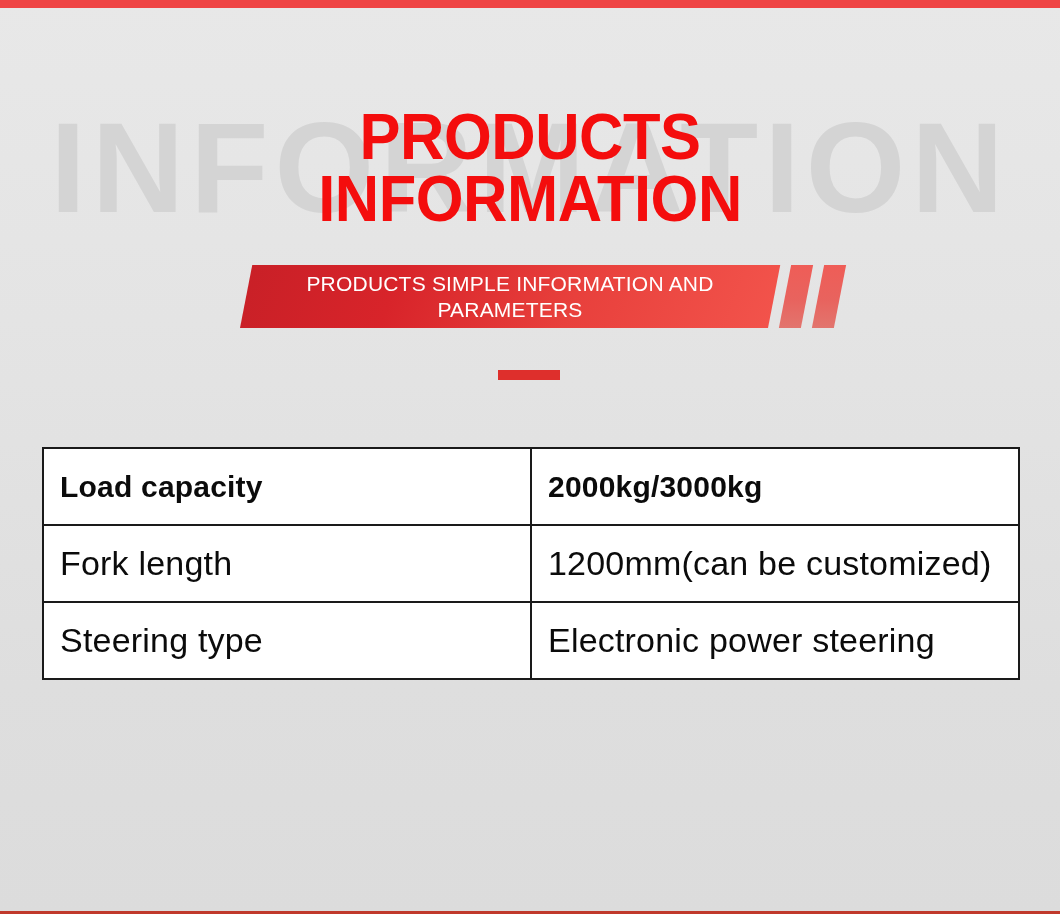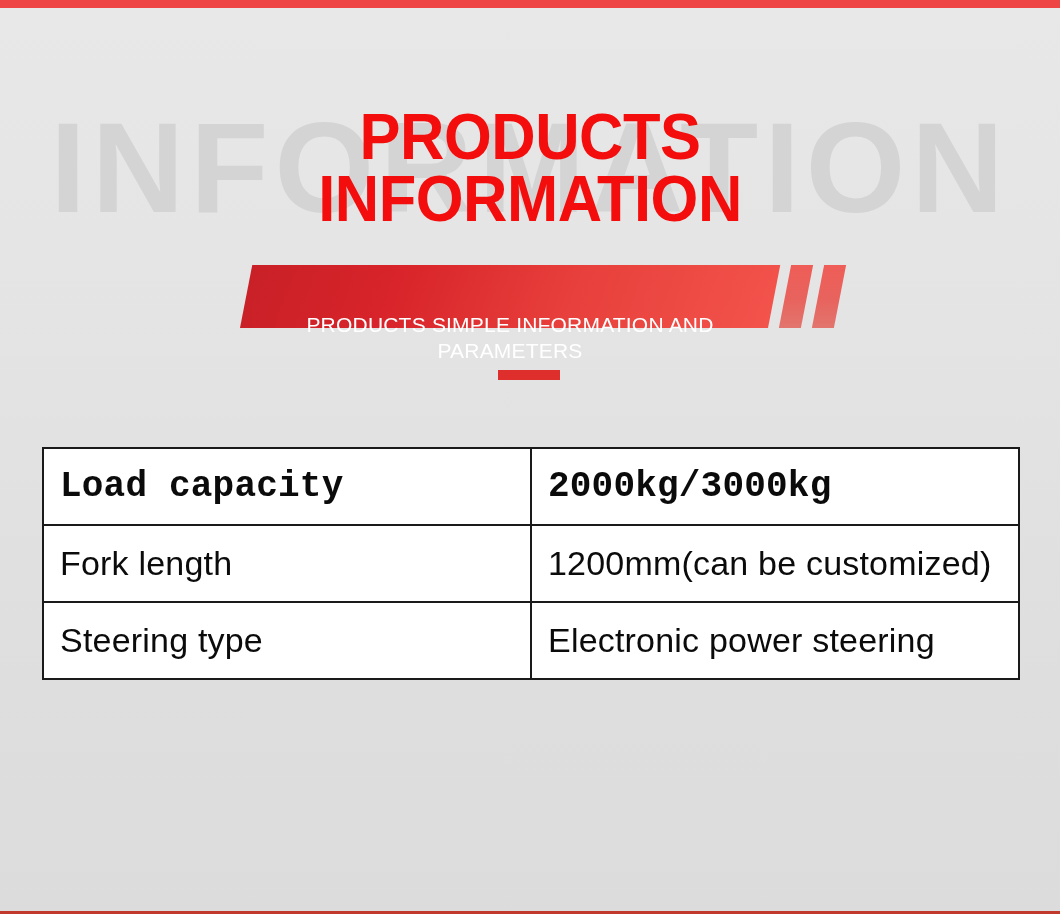--- a/index.html
+++ b/index.html
@@ -97,21 +97,20 @@
     justify-content: center;
     text-align: center;
     color: #ffffff;
     font-family: "Liberation Sans", sans-serif;
     font-size: 21px;
     font-weight: normal;
     line-height: 26px;
     letter-spacing: 0.2px;
     padding: 0 14px;
     box-sizing: border-box;
-    margin-top: 41px;
   }
   .ribbon-accent {
     position: absolute;
     top: 0;
     width: 22px; height: 63px;
     transform: skewX(-11deg);
     background: linear-gradient(180deg, #ef5d57 0%, #e8635e 55%, #e2756e 100%);
   }
   .ribbon-accent.a1 { left: 545px; }
   .ribbon-accent.a2 { left: 578px; }
@@ -141,22 +140,21 @@
     padding: 0 16px;
     font-family: "Liberation Sans", sans-serif;
     font-size: 34px;
     color: #0b0b0b;
     vertical-align: middle;
     letter-spacing: 0.2px;
     background: #ffffff;
   }
   .spec-table tr.row-emph td {
     font-weight: bold;
-    font-size: 36px;
-    font-family: Liberation Mono, monospace;
+    font-size: 30px;
   }
 </style>
 </head>
 <body>
 
 <div class="page">
 
   <div class="top-rule"></div>
 
   <div class="watermark">INFORMATION</div>

